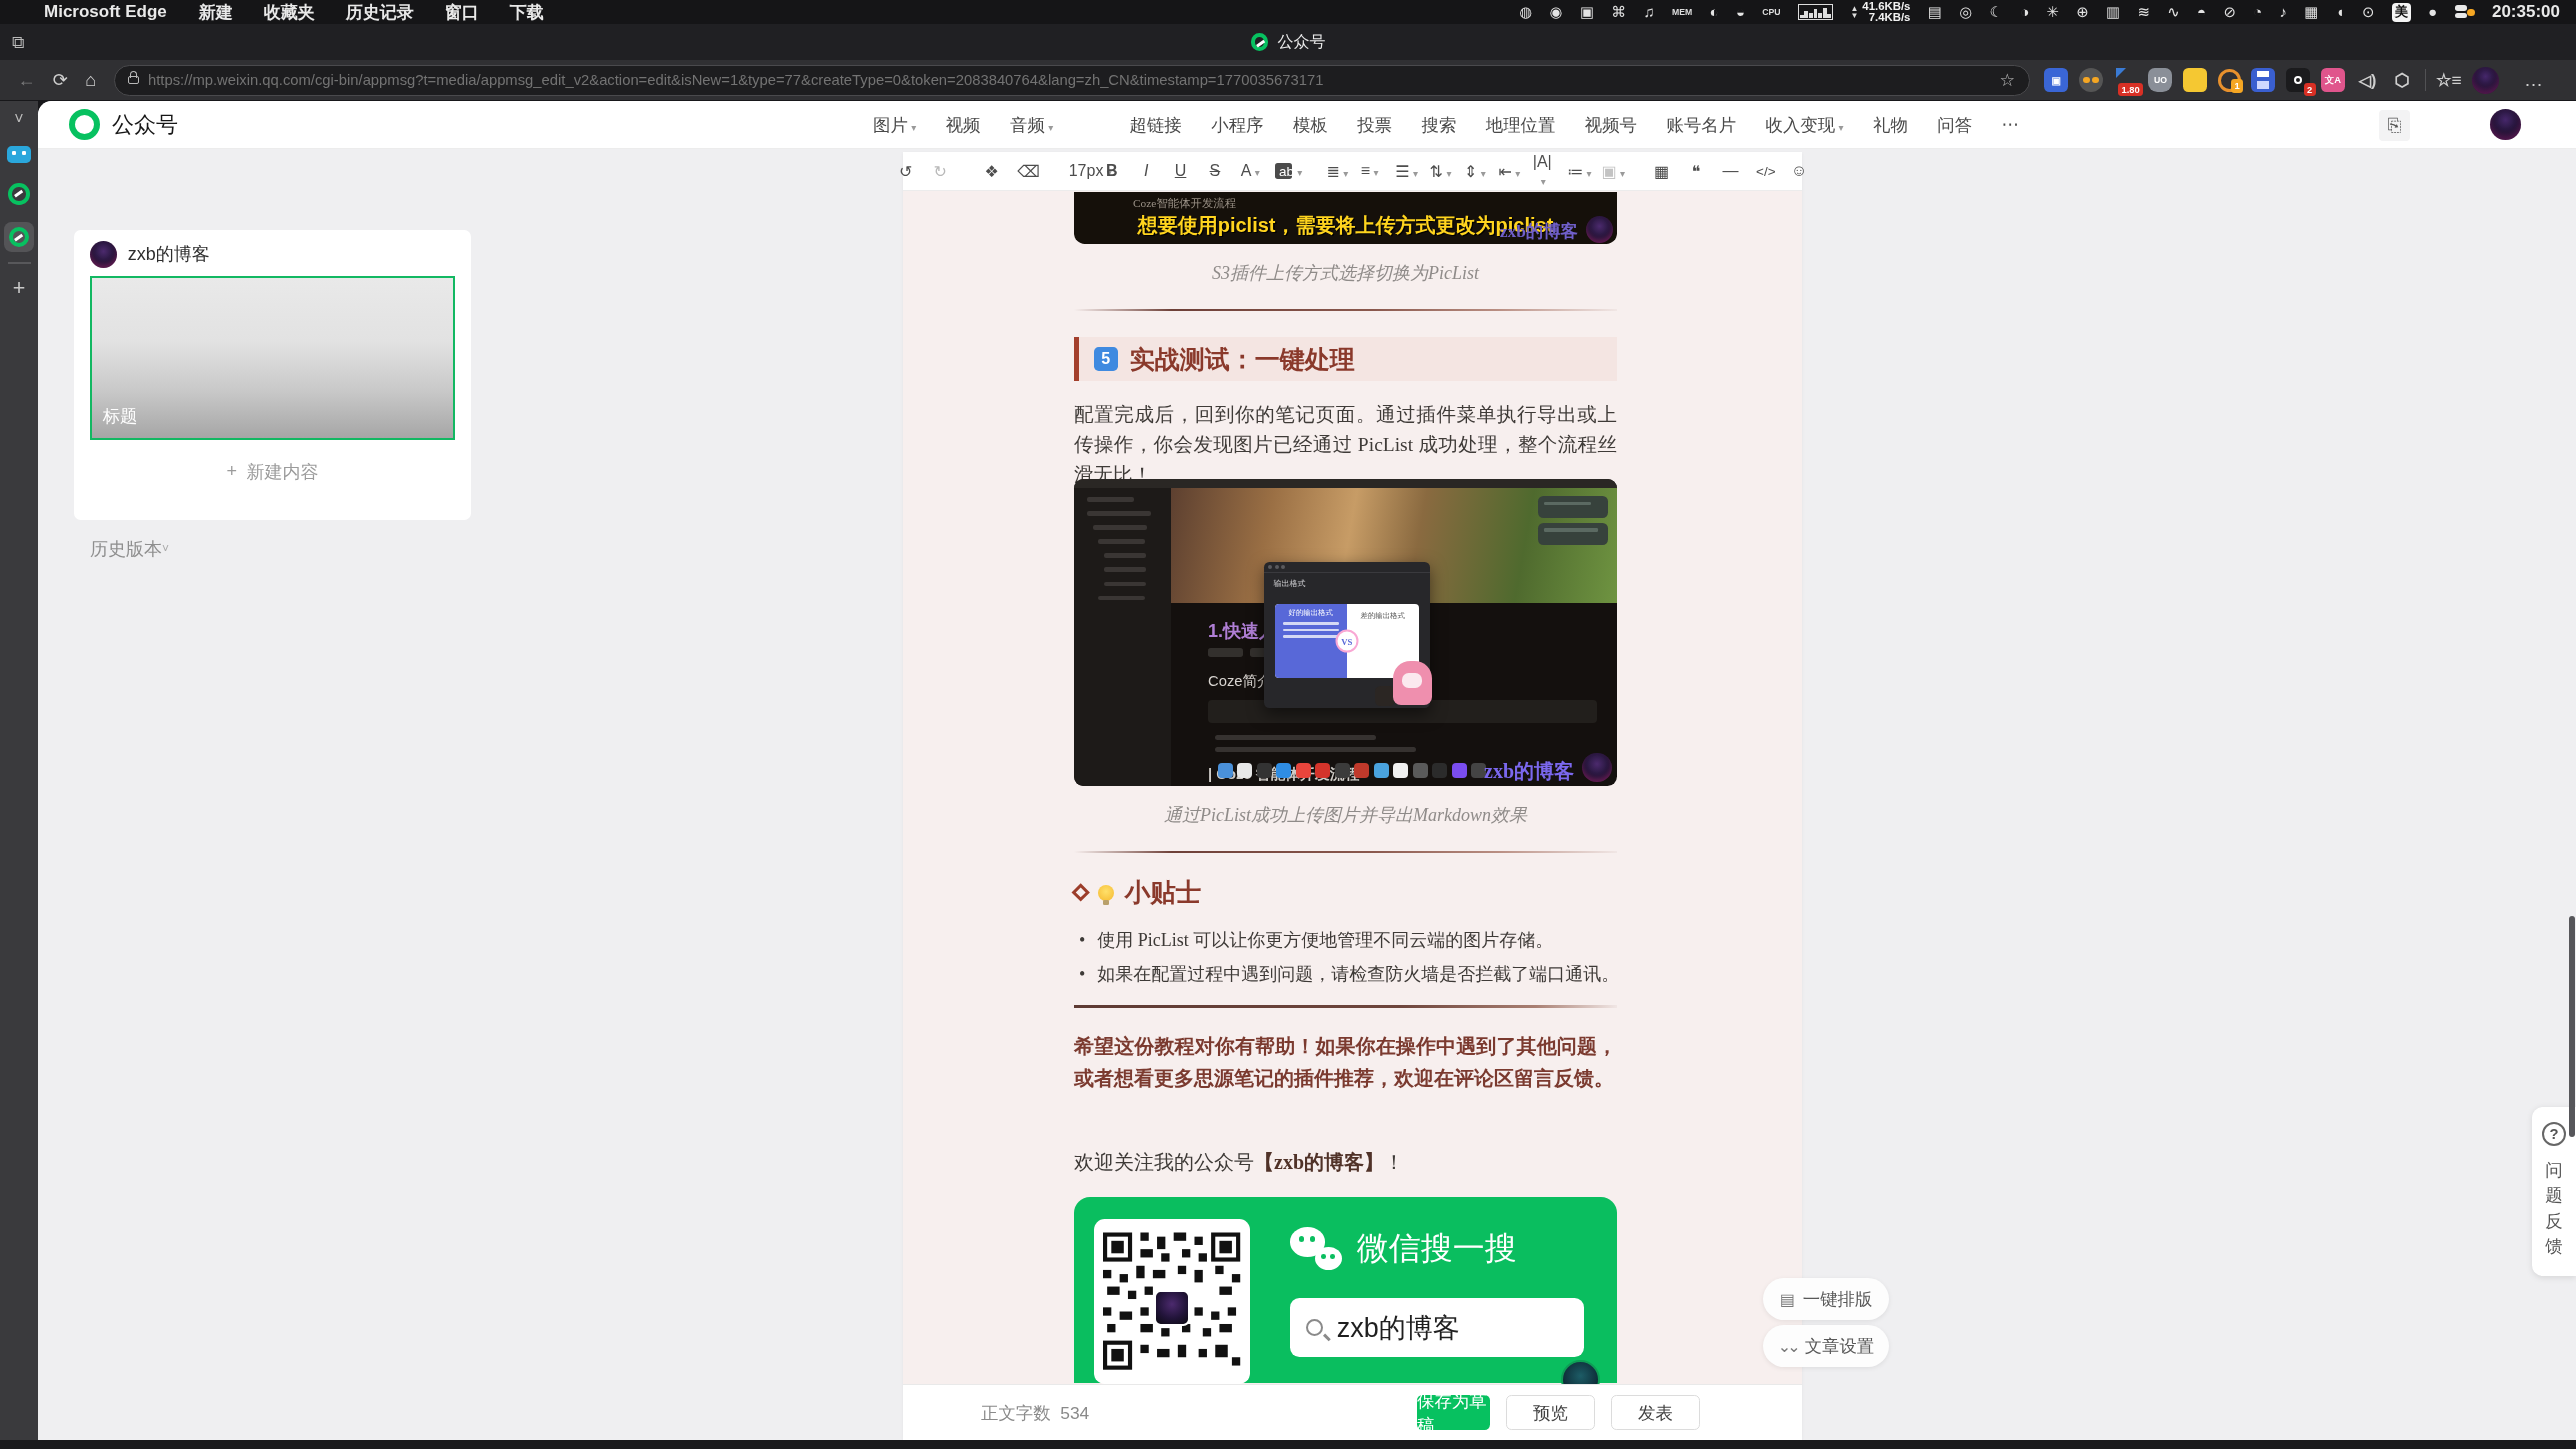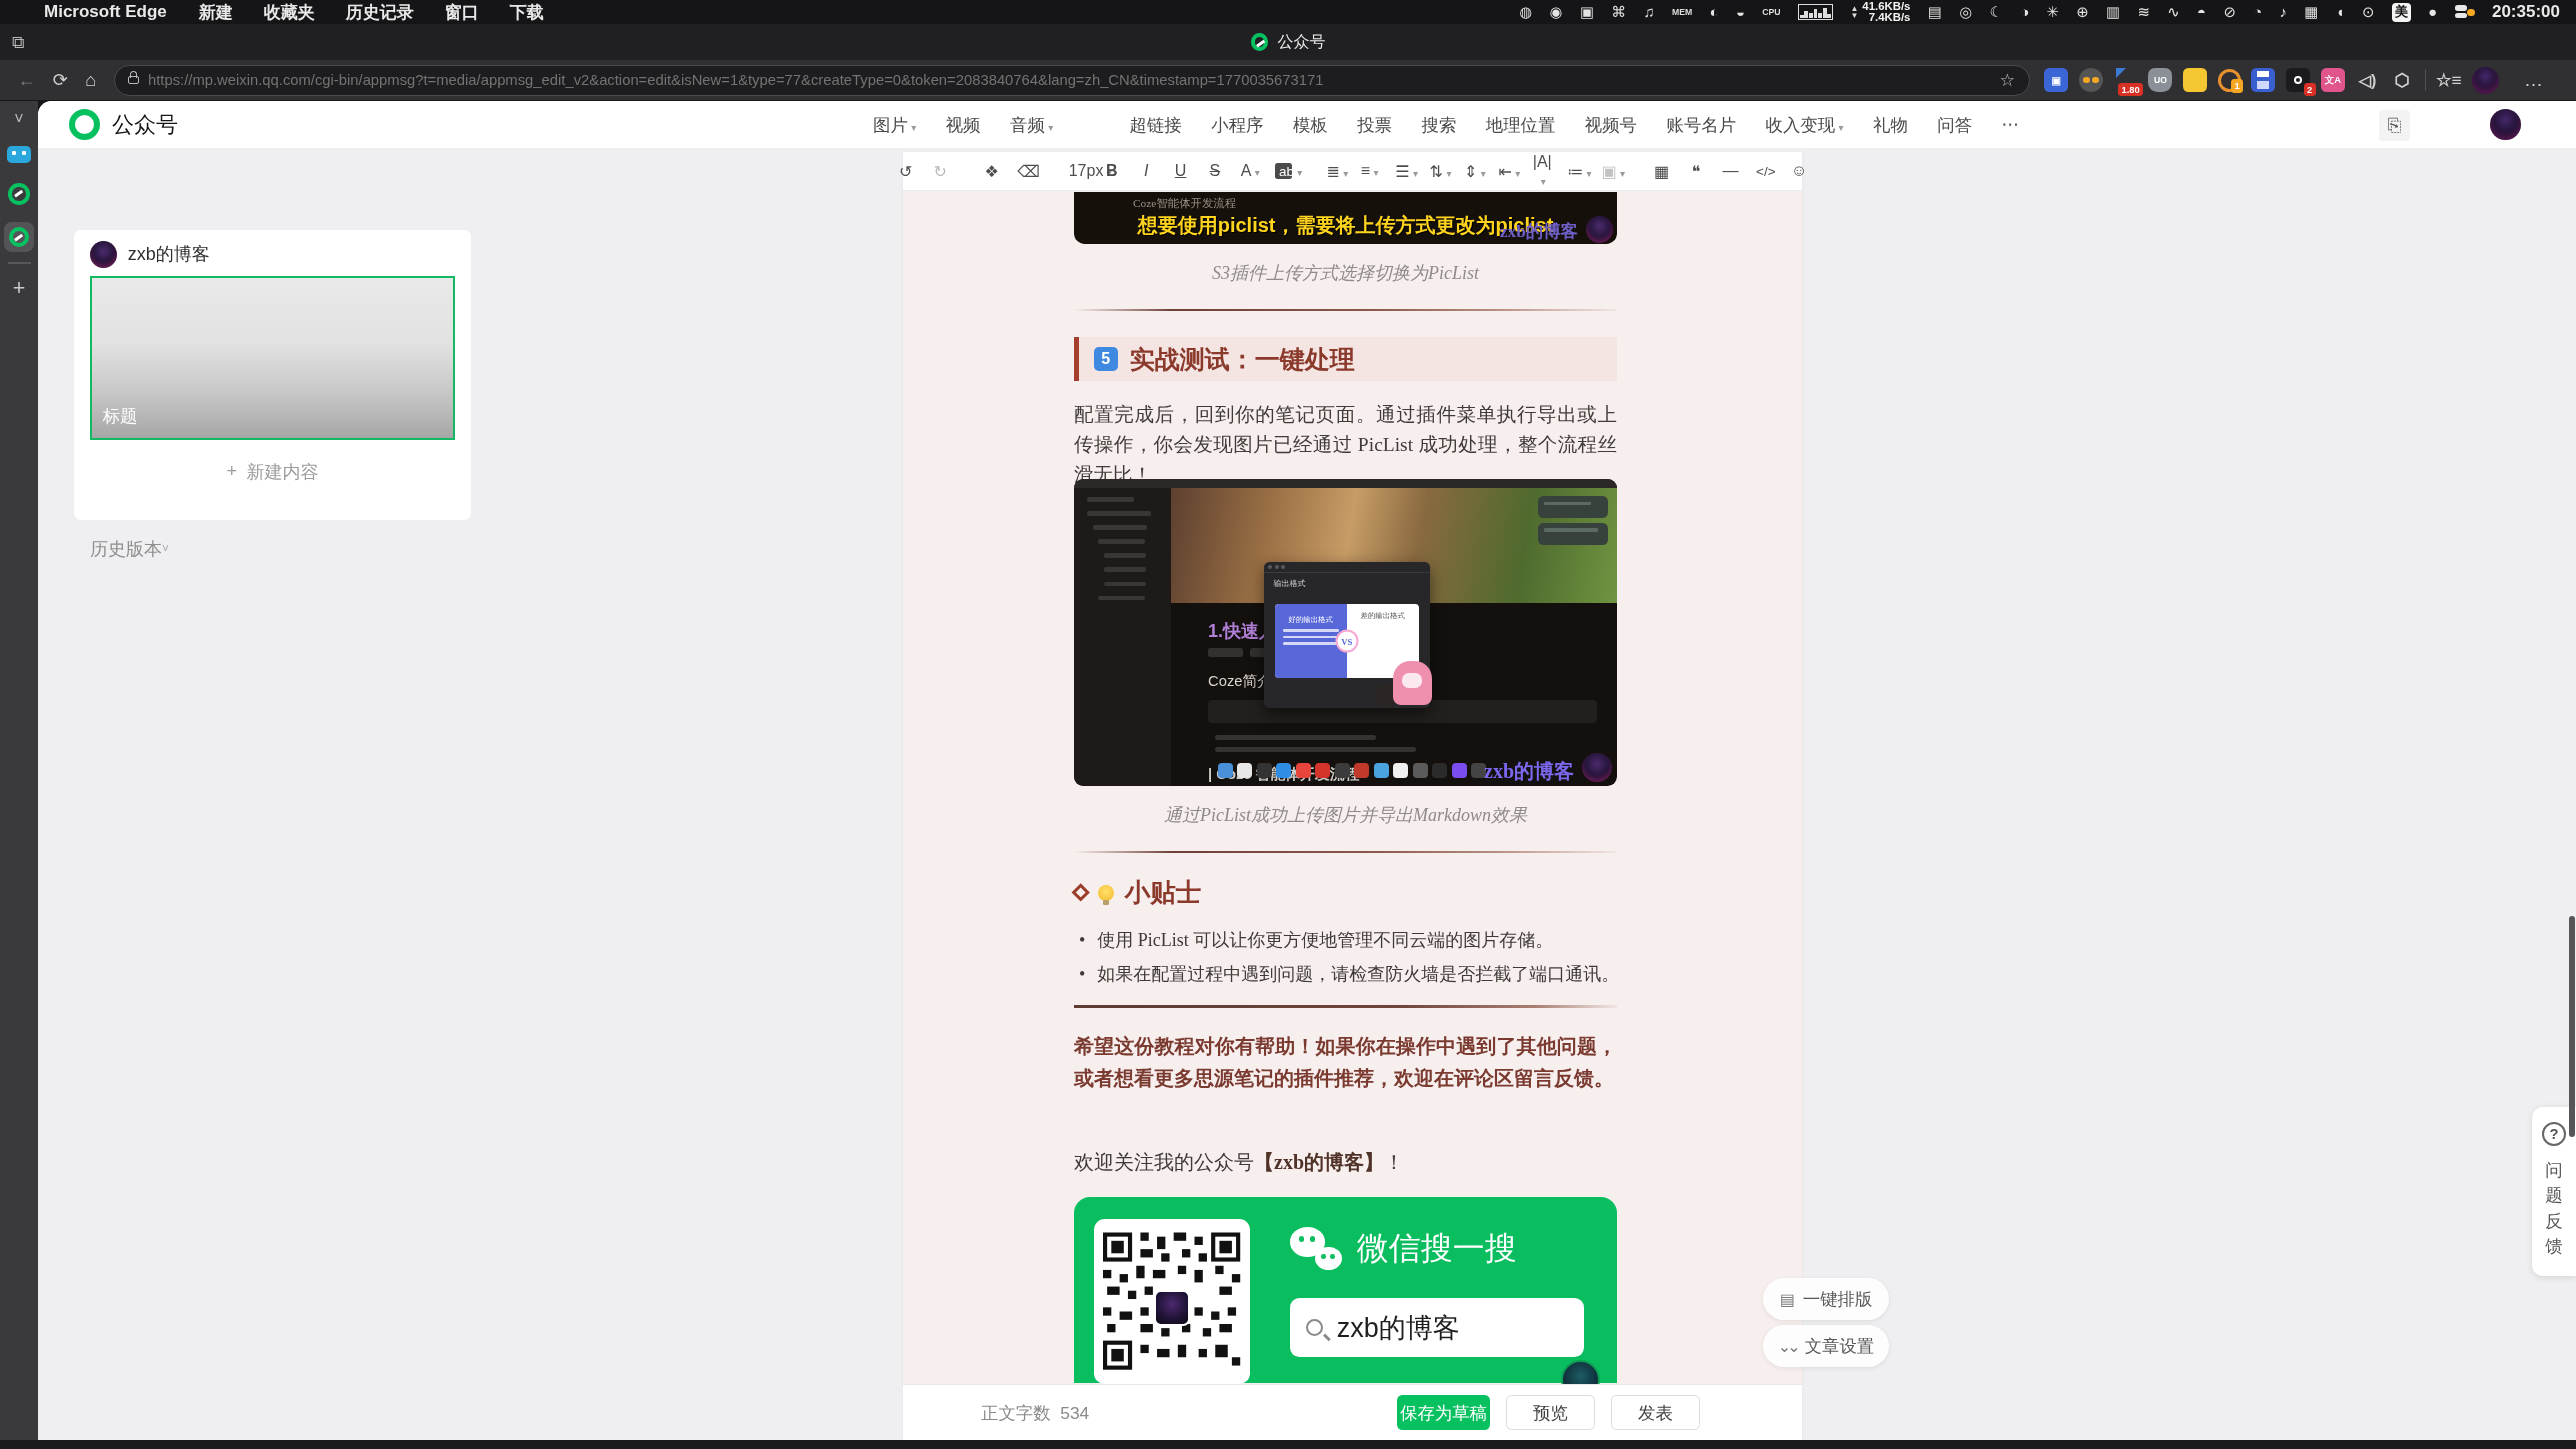--- a/index.html
+++ b/index.html
@@ -153,21 +153,21 @@
   .im-line { position:absolute; left:141px; height:5.4px; background:#363230; border-radius:2.7px; }
   .im-foot { position:absolute; left:134px; top:286px; color:#cfccc8; font-size:14.8px; font-weight:bold;
     font-family:"Liberation Sans",sans-serif; }
   .im-dialog { position:absolute; left:190px; top:83px; width:166px; height:146px; background:#27272a;
     border-radius:5.4px; box-shadow:0 5.4px 16px rgba(0,0,0,.5); }
   .im-dlg-bar { height:10.7px; border-bottom:0.7px solid #3a3a3e; display:flex; align-items:center; gap:2.7px; padding-left:4px; }
   .im-dlg-bar i { width:4px; height:4px; border-radius:50%; background:#5a5a5e; }
   .im-dlg-title { color:#cfcfd2; font-size:8px; padding:5.4px 0 0 9.4px; font-family:"Liberation Sans",sans-serif; }
   .im-panel { position:absolute; left:10.7px; top:42px; width:144px; height:74px; background:#fff; border-radius:4px; overflow:hidden; }
   .im-panel .blue { position:absolute; left:0; top:0; width:50%; height:100%; background:#5868d8; color:#fff;
-    font-size:7.4px; text-align:center; padding-top:11px; font-family:"Liberation Sans",sans-serif; }
+    font-size:7.4px; text-align:center; padding-top:4px; font-family:"Liberation Sans",sans-serif; }
   .im-panel .blue i { display:block; height:2.7px; background:rgba(255,255,255,.75); border-radius:1.3px; margin:4px 8px 0; }
   .im-panel .white { position:absolute; right:0; top:0; width:50%; height:100%; color:#555;
     font-size:7.4px; text-align:center; padding-top:6.7px; font-family:"Liberation Sans",sans-serif; }
   .im-panel .vs { position:absolute; left:50%; top:50%; transform:translate(-50%,-50%);
     width:23px; height:23px; border-radius:50%; background:#fff; border:2px solid #f9a8d4; color:#5868d8;
     font-size:8.7px; font-weight:bold; display:flex; align-items:center; justify-content:center;
     font-family:"Liberation Serif",serif; }
   .im-char { position:absolute; left:319px; top:182px; width:39px; height:44px; background:#ef8fae;
     border-radius:17.4px 17.4px 8px 8px; }
   .im-char::before { content:""; position:absolute; left:9.4px; top:12px; width:20px; height:14.8px; background:#fbe9ef; border-radius:6.7px; }
@@ -214,21 +214,21 @@
   .searchtxt { font-size:27px; color:#1f1f1f; font-family:"Liberation Sans",sans-serif; }
   .qr-corner-av { position:absolute; right:17.4px; bottom:-16px; width:39px; height:39px; border-radius:50%;
     background:radial-gradient(circle at 50% 40%, #1d5c66, #0d2a35 70%); border:2px solid #0e9e55; }
 
   
   .ed-footer { position:absolute; left:0; bottom:0; width:899px; height:56px; border-top:0.7px solid #e9e9e9;
     background:#fff; display:flex; align-items:center; }
   .wc-count { margin-left:78px; color:#8a8a8a; font-size:17.4px; }
   .ft-btns { margin-left:auto; display:flex; gap:16px; margin-right:102px; }
   .btn { height:35px; border-radius:5.4px; font-size:17.4px; display:flex; align-items:center; justify-content:center; }
-  .btn-green { width:93px; background:#07c160; color:#fff; }
+  .btn-green { width:73px; background:#07c160; color:#fff; }
   .btn-ghost { width:89px; background:#fff; border:0.7px solid #dcdcdc; color:#3f3f3f; }
 
   
   .fpill { position:absolute; width:126px; height:42px; background:#fdfdfd; border-radius:21px;
     box-shadow:0 1.3px 5.4px rgba(0,0,0,.08); display:flex; align-items:center; justify-content:center;
     gap:8px; color:#595959; font-size:17.4px; }
   .fpill .fic { color:#7a7a7a; font-size:16px; }
   .feedback { position:absolute; right:0; top:1006px; width:44px; height:169px; background:#fff;
     border-radius:10.7px 0 0 10.7px; box-shadow:0 1.3px 6.7px rgba(0,0,0,.1); display:flex; flex-direction:column;
     align-items:center; padding-top:14.8px; }

